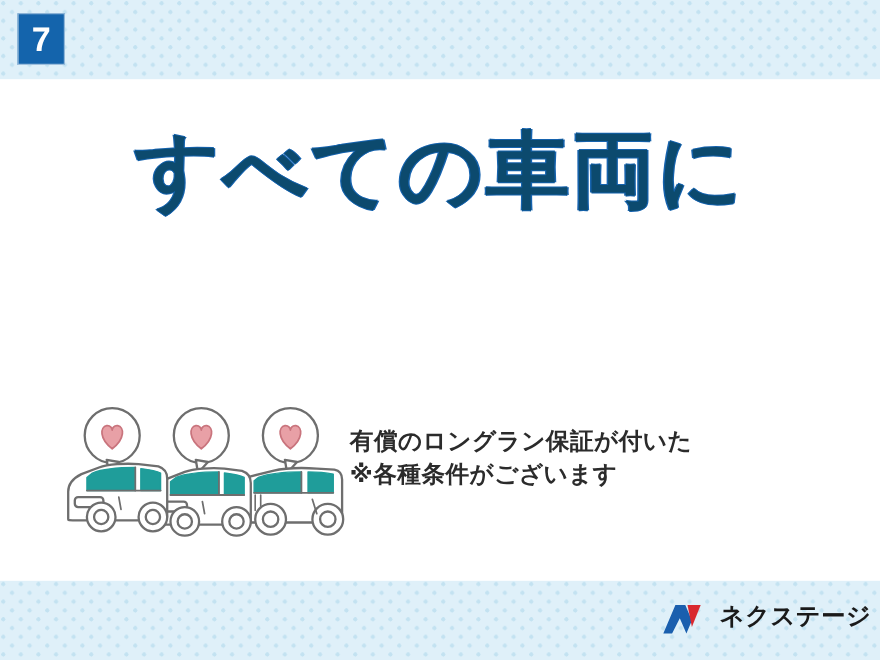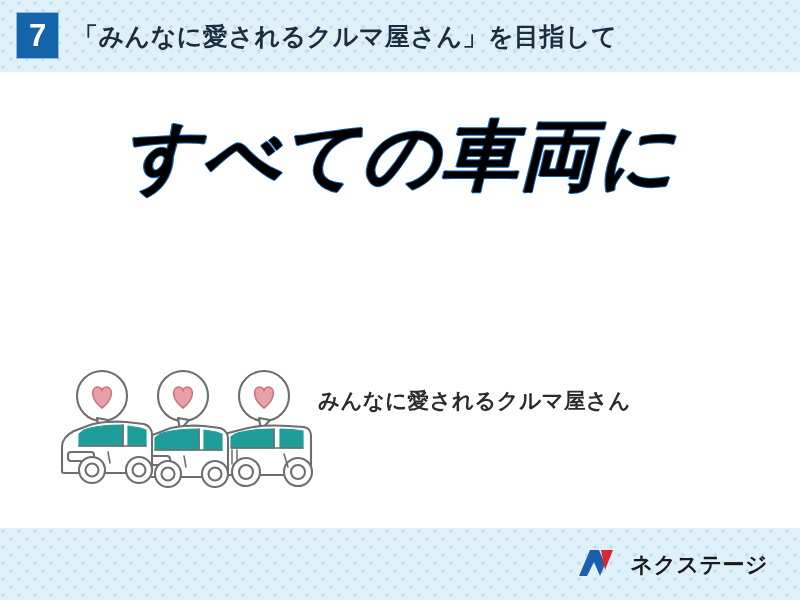--- a/index.html
+++ b/index.html
@@ -71,29 +71,28 @@
 
   
   #headline {
     position: absolute;
     left: 0;
     top: 118px;
     width: 800px;
     text-align: center;
   }
   .headline-line {
-    color: #000000;
+    color: #0c4a6e;
     font-weight: bold;
     letter-spacing: 2px;
     line-height: 1.0;
     white-space: nowrap;
     text-shadow:
       1.2px 0 0 #1663ae, -1.2px 0 0 #1663ae,
       0 1.2px 0 #1663ae, 0 -1.2px 0 #1663ae;
-    font-style: italic;
   }
   #headline-line-1 { font-size: 76px; }
   #headline-line-2 { font-size: 82px; margin-top: 22px; }
 
   
   #illustration {
     position: absolute;
     left: 52px;
     top: 368px;
     width: 262px;
@@ -121,45 +120,44 @@
   #footer {
     position: absolute;
     left: 0;
     top: 528px;
     width: 800px;
     height: 72px;
     overflow: hidden;
   }
   #footer-logo {
     position: absolute;
-    right: 32px;
+    right: 8px;
     top: 21px;
     display: flex;
-    align-items: center;
+    align-items: flex-start;
     gap: 9px;
     font-family: Liberation Serif, serif;
   }
   #footer-logo-mark { display: block; }
   #footer-logo-text {
     font-size: 22px;
     font-weight: bold;
     color: #1a1a1a;
     letter-spacing: 0.5px;
     white-space: nowrap;
     line-height: 1;
   }
 </style>
 </head>
 <body>
 
 <div id="banner">
 
   <div id="header" class="dotted">
     <div id="header-badge">7</div>
-    <div id="header-title">「みんなに愛されるクルマ屋さん」を目指して</div>
   </div>
 
   <div id="headline">
     <div id="headline-line-1" class="headline-line">すべての車両に</div>
   </div>
 
   <div id="illustration">
     <svg width="262" height="128" viewBox="0 0 262 128" fill="none" xmlns="http://www.w3.org/2000/svg" aria-hidden="true">
       <g stroke="#6e6e6e" stroke-width="2.1" stroke-linecap="round" stroke-linejoin="round">
 
@@ -220,21 +218,22 @@
           <circle cx="87" cy="102" r="13" fill="#ffffff"></circle>
           <circle cx="87" cy="102" r="6.5" fill="#ffffff"></circle>
           <path d="M56 84 L58 95" stroke="#6e6e6e" stroke-width="1.6"></path>
         </g>
 
       </g>
     </svg>
   </div>
 
   <div id="body-copy">
-    <div class="body-line">みんなに愛されるクルマ屋さん</div>
+    <div class="body-line">有償のロングラン保証が付いた</div>
+    <div class="body-line">※各種条件がございます</div>
   </div>
 
   <div id="footer" class="dotted">
     <div id="footer-logo">
       <span id="footer-logo-mark">
         <svg width="44" height="28" viewBox="0 0 44 28" xmlns="http://www.w3.org/2000/svg" aria-hidden="true">
           <path d="M2 27 L13 1 L22 1 L28 15 L23 27 L17 13 L10 27 Z" fill="#1a5fae"></path>
           <path d="M24 1 L36 1 L28 21 Z" fill="#d9282f"></path>
         </svg>
       </span>

